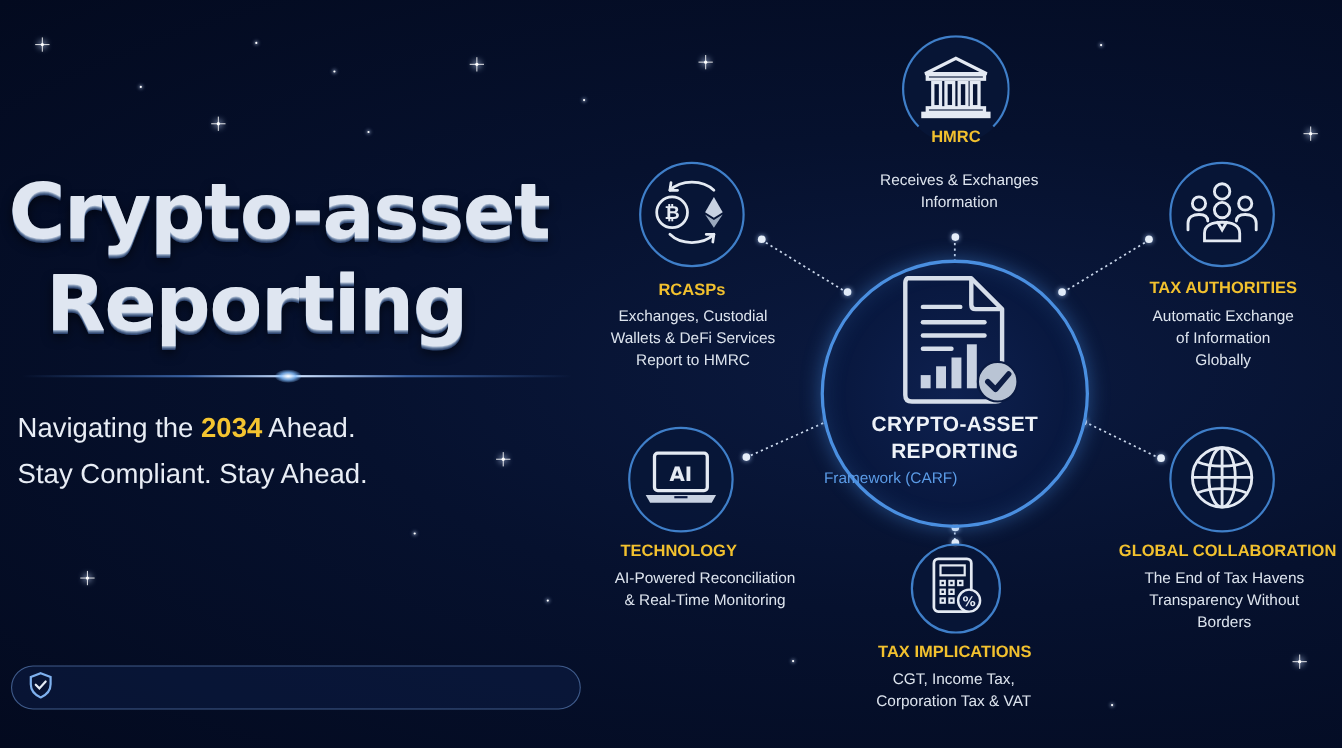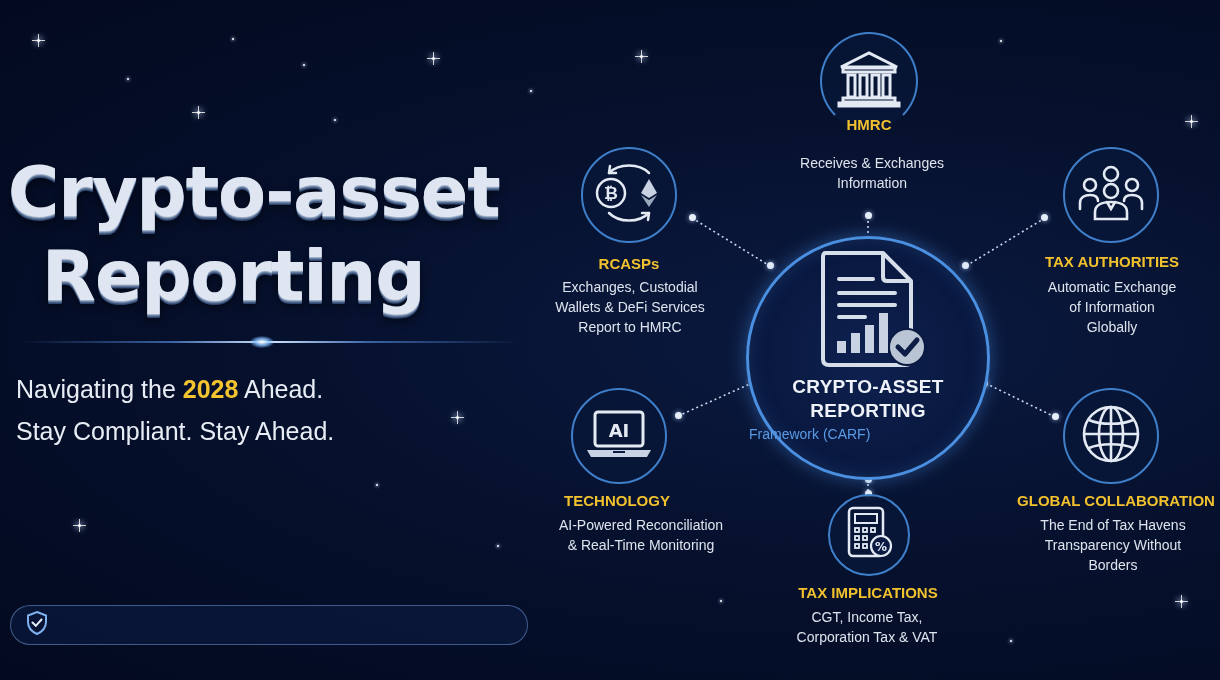--- a/index.html
+++ b/index.html
@@ -86,21 +86,21 @@
 
 <h1 class="title">
   <span>Crypto-asset</span>
   <span class="l2">Reporting</span>
 </h1>
 <div class="glow-line"></div>
 <div class="glow-dot"></div>
 
 <div class="tagline">
   <div>
-    <span>Navigating the </span><span class="hl">2028</span><span> Ahead.</span>
+    <span>Navigating the </span><span class="hl">2034</span><span> Ahead.</span>
   </div>
   <div>Stay Compliant. Stay Ahead.</div>
 </div>
 
 <div class="badge">
   <span>
     <svg width="24" height="26" viewBox="0 0 24 26">
         <path d="M12 2 L21 5.5 V12 C21 18 16.5 22 12 24 C7.5 22 3 18 3 12 V5.5 Z" fill="none" stroke="#7fb1ee" stroke-width="2"></path>
         <path d="M7.5 12.5 L10.8 15.8 L16.5 9.5" fill="none" stroke="#e6ecf5" stroke-width="2" stroke-linecap="round"></path>
       </svg>

